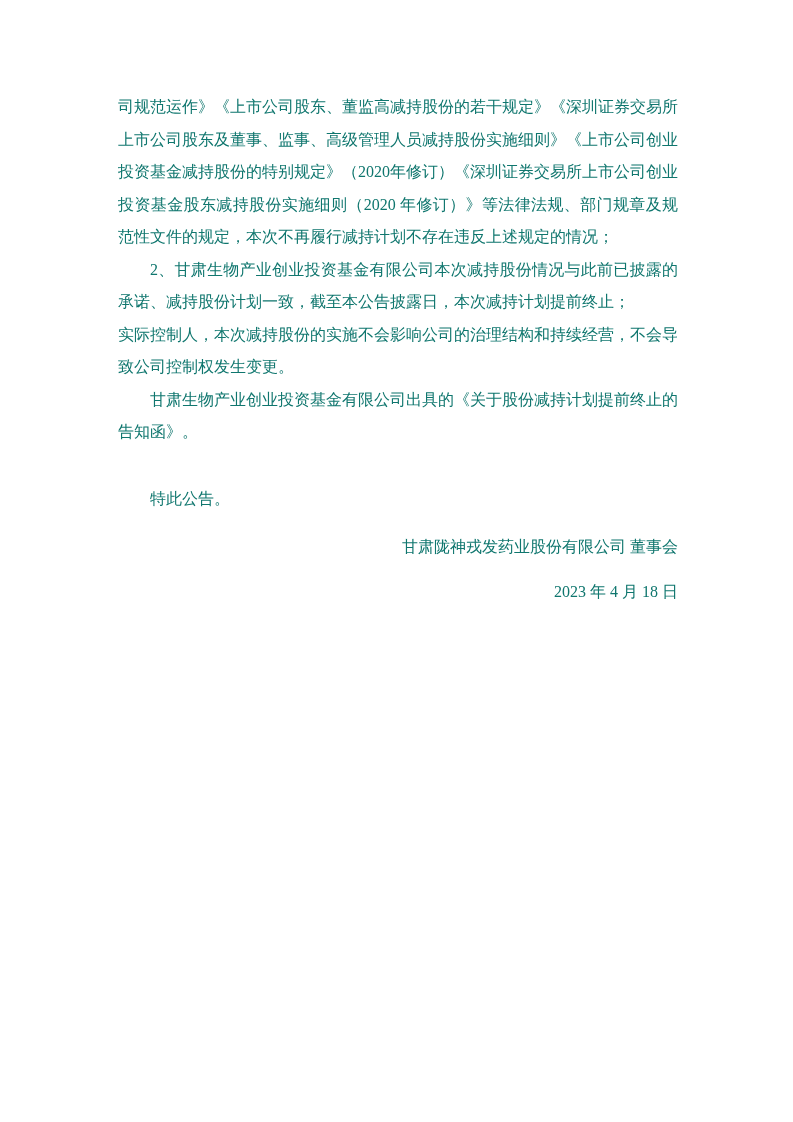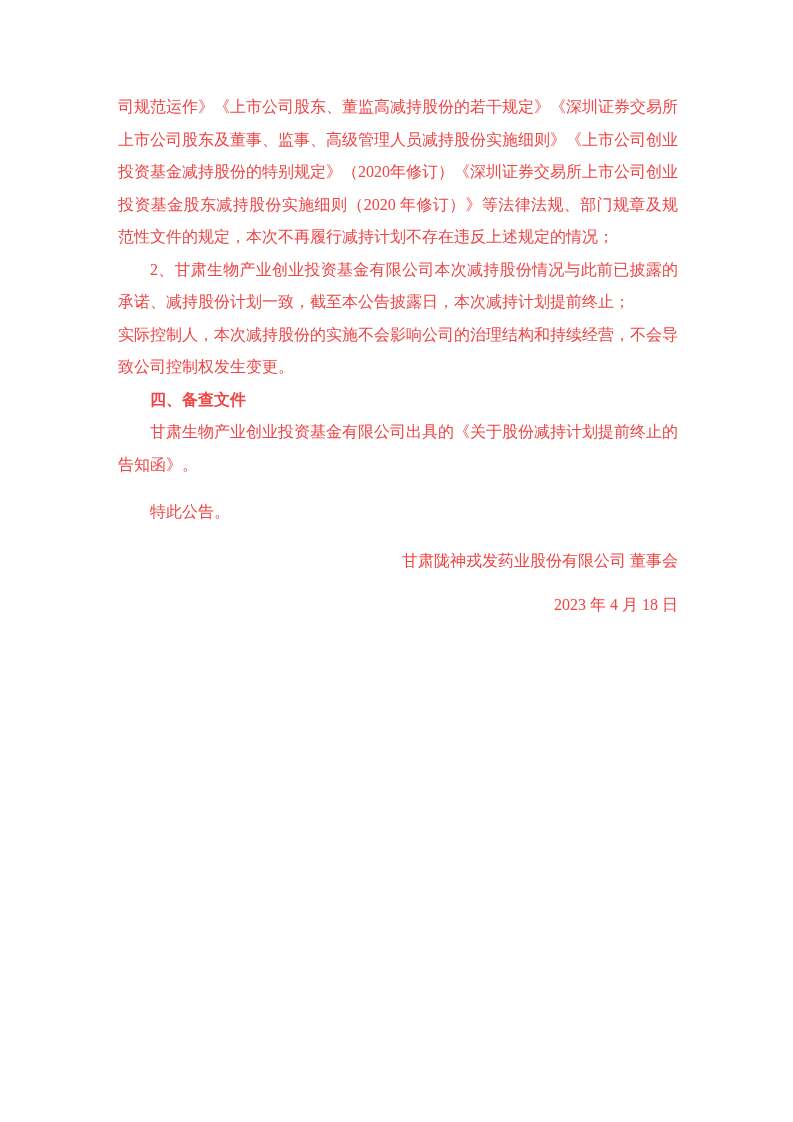--- a/index.html
+++ b/index.html
@@ -8,21 +8,21 @@
     background: #ffffff;
   }
   .page {
     position: relative;
     width: 793px;
     height: 1122px;
     background: #ffffff;
     box-sizing: border-box;
     padding: 91px 115px 0 118px;
     font-family: "Liberation Serif", "DejaVu Serif", serif;
-    color: #ef4444;
+    color: #0f766e;
     overflow: hidden;
   }
   .textbody {
     width: 560px;
   }
   .line {
     font-size: 16px;
     line-height: 32.5px;
     height: 32.5px;
     text-align: justify;
@@ -33,21 +33,21 @@
     text-align: left;
     text-align-last: left;
   }
   .indent {
     text-indent: 32px;
   }
   .bold {
     font-weight: bold;
   }
   .closing {
-    margin-top: 15px;
+    margin-top: 34px;
   }
   .sig {
     text-align: right;
     text-align-last: right;
     margin-top: 12px;
   }
   .sig-company {
     margin-top: 16px;
   }
 </style>
@@ -62,21 +62,20 @@
     <div class="line">投资基金减持股份的特别规定》（2020年修订）《深圳证券交易所上市公司创业</div>
     <div class="line">投资基金股东减持股份实施细则（2020 年修订）》等法律法规、部门规章及规</div>
     <div class="line end">范性文件的规定，本次不再履行减持计划不存在违反上述规定的情况；</div>
 
     <div class="line indent">2、甘肃生物产业创业投资基金有限公司本次减持股份情况与此前已披露的</div>
     <div class="line end">承诺、减持股份计划一致，截至本公告披露日，本次减持计划提前终止；</div>
 
     <div class="line">实际控制人，本次减持股份的实施不会影响公司的治理结构和持续经营，不会导</div>
     <div class="line end">致公司控制权发生变更。</div>
 
-    <div class="line end indent bold">四、备查文件</div>
 
     <div class="line indent">甘肃生物产业创业投资基金有限公司出具的《关于股份减持计划提前终止的</div>
     <div class="line end">告知函》。</div>
 
     <div class="line end indent closing">特此公告。</div>
 
     <div class="line sig sig-company">甘肃陇神戎发药业股份有限公司 董事会</div>
     <div class="line sig">2023 年 4 月 18 日</div>
 
   </div>

